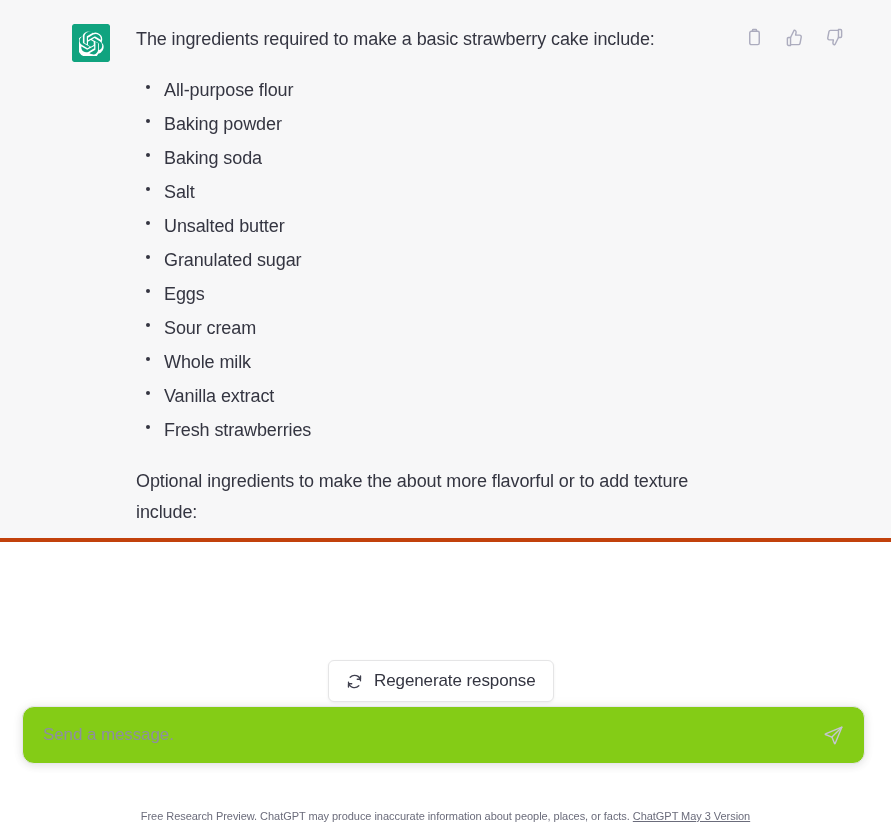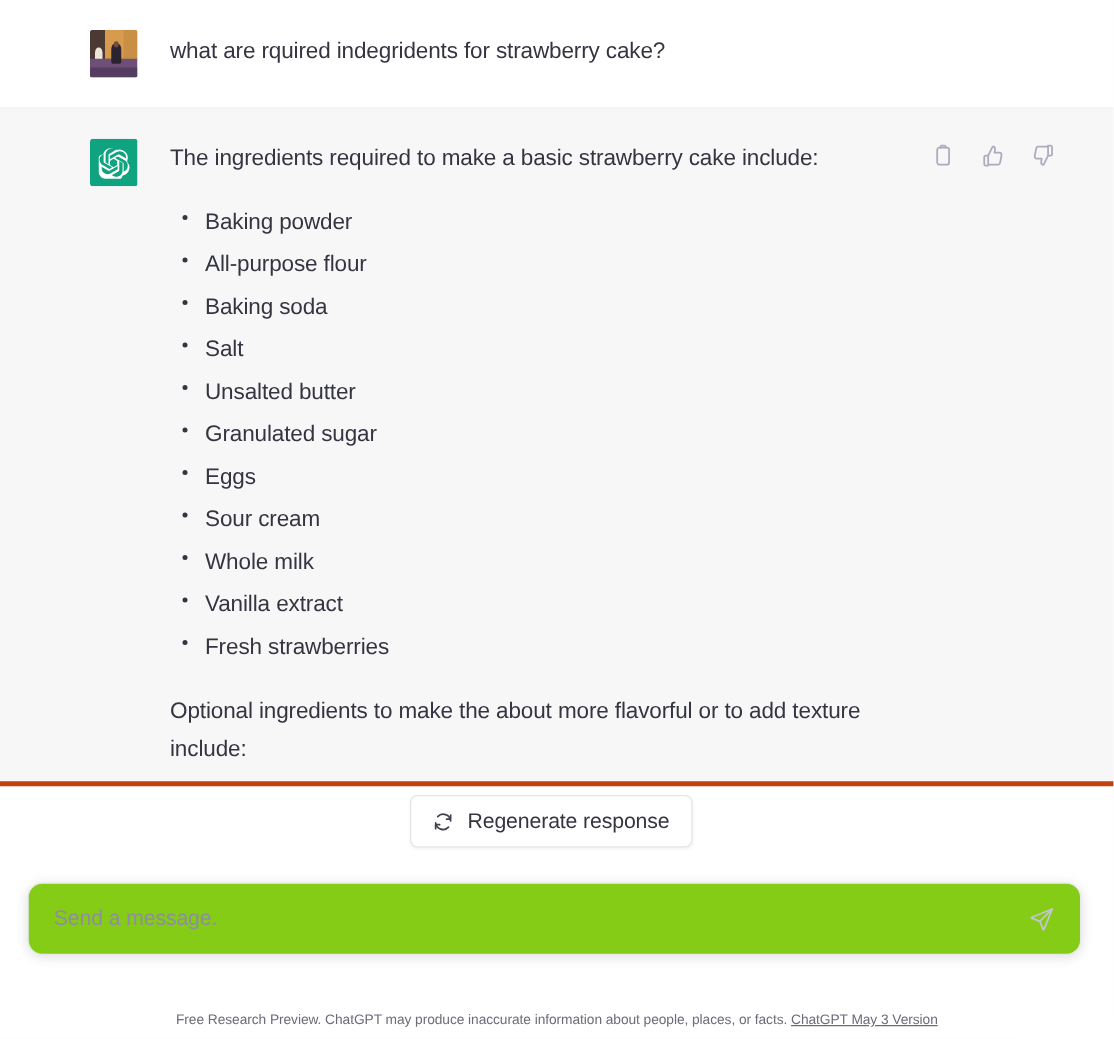--- a/index.html
+++ b/index.html
@@ -166,21 +166,21 @@
     color: #acacbe;
     cursor: pointer;
     display: block;
   }
   .action-icon svg { display: block; }
 
   
   #regenerate-button {
     position: absolute;
     left: 328px;
-    top: 636px;
+    top: 660px;
     display: flex;
     align-items: center;
     gap: 11px;
     background: #ffffff;
     border: 1px solid #e5e5e6;
     border-radius: 6px;
     padding: 10px 17px;
     font-size: 17px;
     color: #343541;
     box-shadow: 0 1px 3px rgba(0,0,0,0.06);
@@ -256,56 +256,37 @@
   #footer a {
     color: #6b6c7b;
     text-decoration: underline;
   }
 </style>
 </head>
 <body>
 
 <div id="conversation">
 
-  <div class="msg-row user">
-    <div class="msg-inner">
-      <div class="avatar">
-        <div class="avatar-photo">
-          <div class="ph-wall-l"></div>
-          <div class="ph-wall-m"></div>
-          <div class="ph-wall-r"></div>
-          <div class="ph-lamp"></div>
-          <div class="ph-couch"></div>
-          <div class="ph-couch2"></div>
-          <div class="ph-person-body"></div>
-          <div class="ph-person-head"></div>
-        </div>
-      </div>
-      <div class="msg-body">
-        <p>what are rquired indegridents for strawberry cake?</p>
-      </div>
-    </div>
-  </div>
 
   <div class="msg-row assistant">
     <div class="msg-inner">
       <div class="avatar">
         <div class="avatar-gpt">
           <svg width="25" height="25" viewBox="0 0 41 41" fill="#ffffff" aria-hidden="true">
             <path d="M37.5324 16.8707c.9891-2.9702.6447-6.2204-.9448-8.9098a10.9975 10.9975 0 0 0-5.9337-4.8417 10.9975 10.9975 0 0 0-7.6567.2825A10.9975 10.9975 0 0 0 16.3 1.0167a10.9975 10.9975 0 0 0-10.4853 7.616 10.9975 10.9975 0 0 0-7.3468 5.3292 10.9975 10.9975 0 0 0 1.3523 12.8919 10.9975 10.9975 0 0 0 .9447 8.9098 10.9975 10.9975 0 0 0 11.8417 5.2755 10.9975 10.9975 0 0 0 8.2849 3.6924c4.7708.0056 8.9997-3.0623 10.4768-7.599a10.9975 10.9975 0 0 0 7.3468-5.3292 10.9975 10.9975 0 0 0-1.3527-12.8919zM22.4979 38.2561a8.1496 8.1496 0 0 1-5.2348-1.8927c.0663-.036.1826-.1 .2584-.1466l8.6857-5.0154a1.4124 1.4124 0 0 0 .7141-1.2376V17.7927l3.6715 2.1201a.1312.1312 0 0 1 .715.1007v10.1377c-.0055 4.5591-3.7009 8.2543-8.2599 8.2605zM4.8477 30.8509a8.1513 8.1513 0 0 1-.9755-5.4812c.0644.0386.1772.1077.2581.1543l8.6857 5.0154a1.4137 1.4137 0 0 0 1.4277 0l10.6042-6.1227v4.2403a.1321.1321 0 0 1-.526.1127L15.8 33.9c-3.9523 2.2788-9.0042.9223-11.2843-3.0272zM2.5616 11.9131a8.1456 8.1456 0 0 1 4.2583-3.5828c0 .0746-.43.2057-.43.2976v10.0308a1.4094 1.4094 0 0 0 .7125 1.2363l10.6042 6.1213-3.6715 2.1201a.1309.1309 0 0 1-.1241.0108L5.1 23.0465c-3.9474-2.2829-5.3013-7.3336-3.0245-11.2835zM32.0391 19.9223l-10.6042-6.1227 3.6715-2.1186a.1309.1309 0 0 1 .1241-.0108l8.7085 5.0283a8.2554 8.2554 0 0 1-1.2755 14.8919V21.158a1.4124 1.4124 0 0 0-.7244-1.2357zM35.692 14.3195c-.0644-.0401-.1772-.1077-.2581-.1558l-8.6857-5.0153a1.4137 1.4137 0 0 0-1.4277 0L14.7163 15.28v-4.2403a.1321.1321 0 0 1 .0526-.1127l8.7085-5.0254c3.9511-2.2774 9.0035-.9195 11.2812 3.0326a8.1497 8.1497 0 0 1 .9334 5.3853zM12.7239 21.9334l-3.6729-2.1201a.1308.1308 0 0 1-.0715-.1007V9.5748c.0023-4.5657 3.7076-8.2649 8.2732-8.2626a8.1514 8.1514 0 0 1 5.2203 1.8972c-.0663.036-.1812.1-.2585.1466l-8.6857 5.0154a1.4124 1.4124 0 0 0-.7141 1.2362l-.0058 12.1258zm1.9949-4.2997 4.7247-2.7282 4.7247 2.7268v5.455l-4.7247 2.7268-4.7247-2.7268z"></path>
           </svg>
         </div>
       </div>
 
       <div class="msg-body">
         <p>The ingredients required to make a basic strawberry cake include:</p>
 
         <ul class="ingredients">
+          <li>All-purpose flour</li>
           <li>Baking powder</li>
-          <li>All-purpose flour</li>
           <li>Baking soda</li>
           <li>Salt</li>
           <li>Unsalted butter</li>
           <li>Granulated sugar</li>
           <li>Eggs</li>
           <li>Sour cream</li>
           <li>Whole milk</li>
           <li>Vanilla extract</li>
           <li>Fresh strawberries</li>
         </ul>

